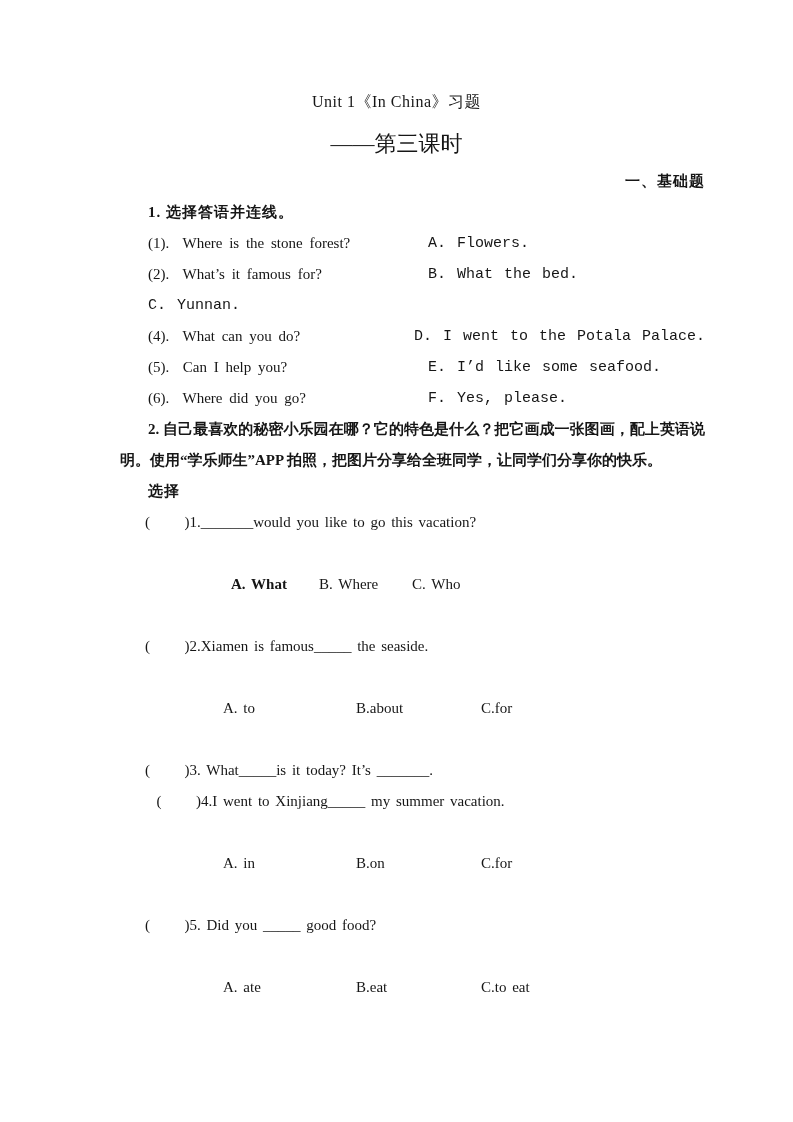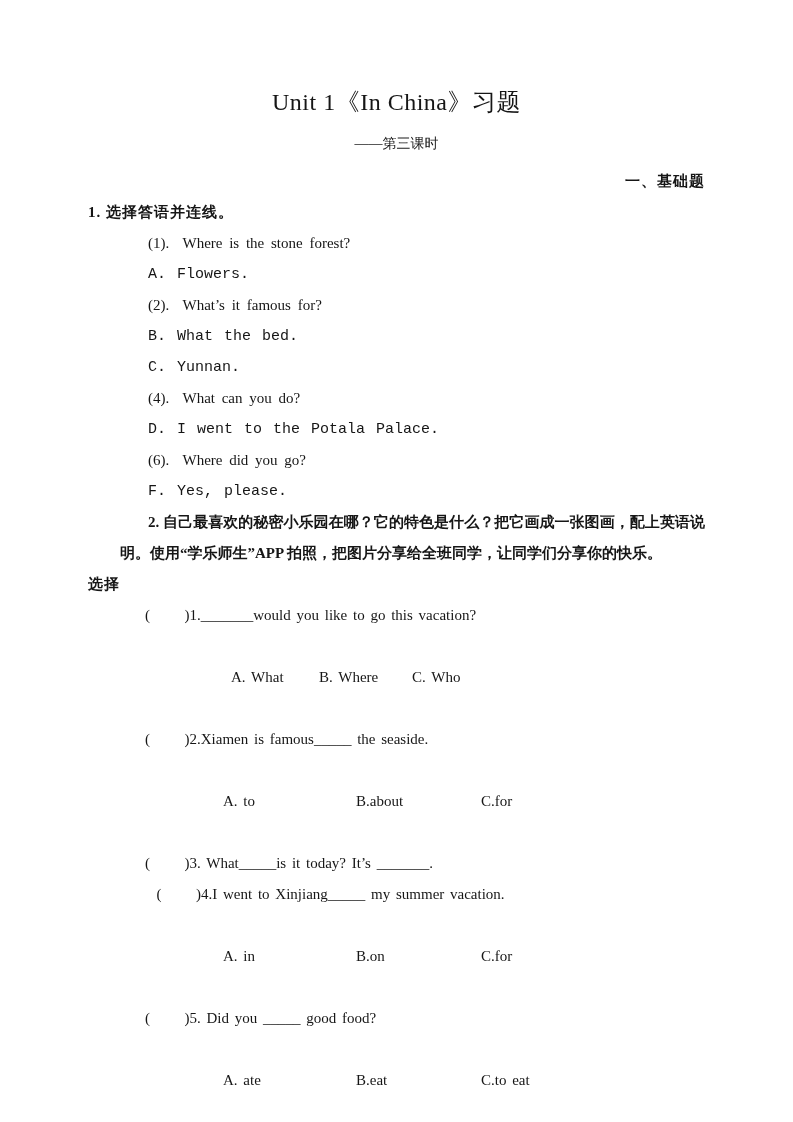--- a/index.html
+++ b/index.html
@@ -11,52 +11,52 @@
     font-family: "Liberation Serif", "DejaVu Serif", serif;
     font-size: 15px;
     color: #161616;
     overflow: hidden;
     margin: 0 auto;
   }
   .content { padding: 88px 88px 0 88px; }
 
   .doc-title {
     margin: 0;
-    font-size: 24px;
+    font-size: 16px;
     font-weight: 400;
     text-align: center;
     line-height: 28px;
     letter-spacing: 0.5px;
   }
   .doc-subtitle {
     margin: 14px 0 0 0;
-    font-size: 14px;
+    font-size: 22px;
     font-weight: 400;
     text-align: center;
     line-height: 28px;
   }
 
   .sec-heading {
     margin: 8px 0 0 32px;
     font-weight: 700;
     line-height: 31px;
     letter-spacing: 1px;
     text-align: right;
   }
   .task-label {
+    margin-left: 60px;
     font-weight: 700;
     line-height: 31px;
     letter-spacing: 1px;
   }
 
   .pair-row {
     display: flex;
     margin-left: 60px;
     line-height: 31px;
-    flex-direction: column;
   }
   .pair-q {
     width: 280px;
     white-space: pre;
     word-spacing: 3px;
   }
   .pair-a { word-spacing: 2px; white-space: pre; font-family: Liberation Mono, monospace; }
 
   .task2-text {
     margin: 0 0 0 32px;
@@ -75,21 +75,21 @@
   .mc-opts {
     padding-left: 89px;
     line-height: 31px;
     white-space: pre;
     word-spacing: 2px;
   }
   .mc-opts span { display: inline-block; }
   .mc-opts span:nth-child(1) { width: 133px; }
   .mc-opts span:nth-child(2) { width: 125px; }
   .mc-opts.narrow { padding-left: 97px; }
-  .mc-opts.narrow span:nth-child(1) { width: 88px; }
+  .mc-opts.narrow span:nth-child(1) { width: 88px; font-weight: bold; }
   .mc-opts.narrow span:nth-child(2) { width: 93px; }
 </style>
 </head>
 <body>
 
 <div class="page">
   <div class="content">
 
     <h1 class="doc-title">Unit 1《In China》习题</h1>
     <h2 class="doc-subtitle">——第三课时</h2>
@@ -105,20 +105,24 @@
       <div class="pair-row">
         <span class="pair-q">(2).  What’s it famous for?</span>
         <span class="pair-a">B. What the bed.</span>
       </div>
       <div class="pair-row">
         <span class="pair-a">C. Yunnan.</span>
       </div>
       <div class="pair-row">
         <span class="pair-q">(4).  What can you do?</span>
         <span class="pair-a">D. I went to the Potala Palace.</span>
+      </div>
+      <div class="pair-row">
+        <span class="pair-q">(5).  Can I help you?</span>
+        <span class="pair-a">E. I’d like some seafood.</span>
       </div>
       <div class="pair-row">
         <span class="pair-q">(6).  Where did you go?</span>
         <span class="pair-a">F. Yes, please.</span>
       </div>
     </div>
 
     <p class="task2-text">2. 自己最喜欢的秘密小乐园在哪？它的特色是什么？把它画成一张图画，配上英语说明。使用“学乐师生”APP 拍照，把图片分享给全班同学，让同学们分享你的快乐。</p>
 
     <div class="task-label">选择</div>

